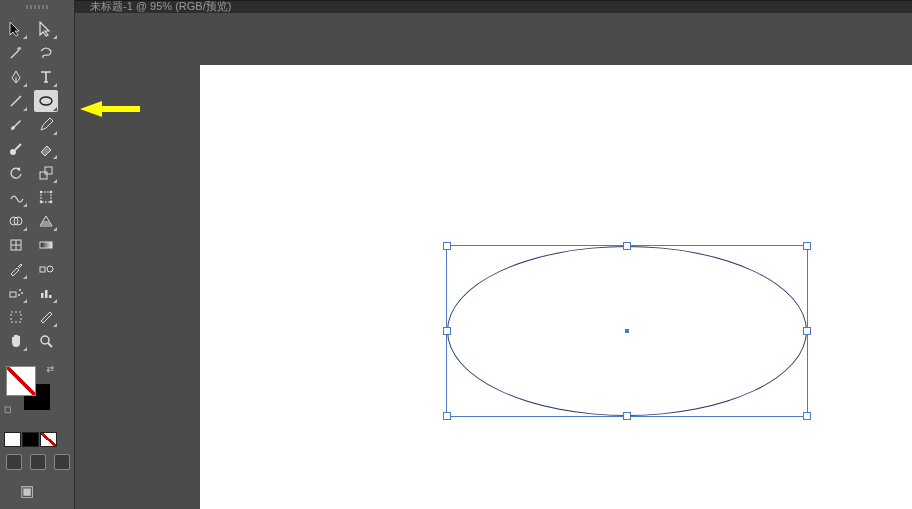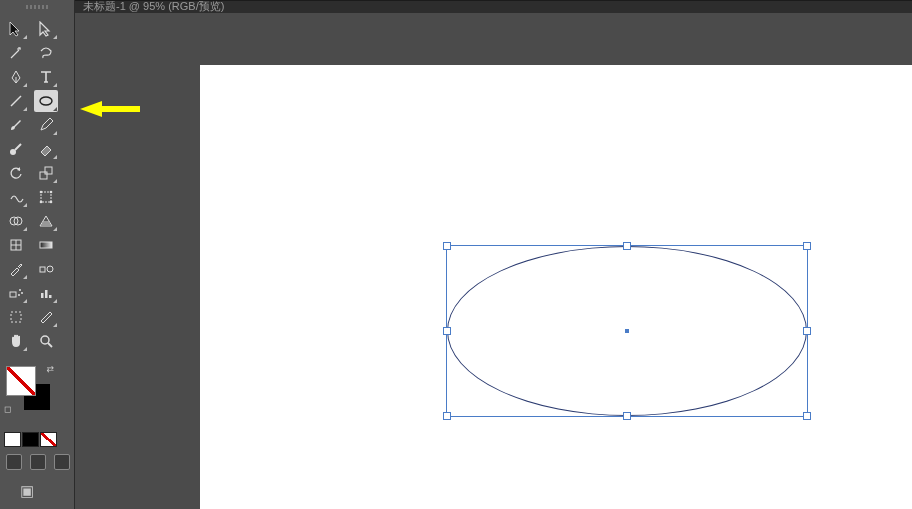--- a/index.html
+++ b/index.html
@@ -3,21 +3,21 @@
 <meta charset="utf-8">
 <style>
   * { box-sizing: border-box; margin: 0; padding: 0; }
   html, body { width: 912px; height: 509px; overflow: hidden; font-family: Arial, sans-serif; }
   body { background: #535353; position: relative; }
 
   
   .doc-tab-bar {
     position: absolute; left: 75px; top: 0; right: 0; height: 13px;
     background: #2d2d2d; color: #9a9a9a; font-size: 11px; line-height: 10px;
-    padding-left: 4px; overflow: hidden; border-top: 1px solid #1b1b1b;
+    padding-left: 11px; overflow: hidden; border-top: 1px solid #1b1b1b;
   }
   .doc-tab-bar span { display:inline-block; padding: 0 4px; }
 
   
   .doc-frame {
     position: absolute; left: 75px; top: 13px; right: 0; bottom: 0;
     background: #4b4b4b;
   }
 
   

